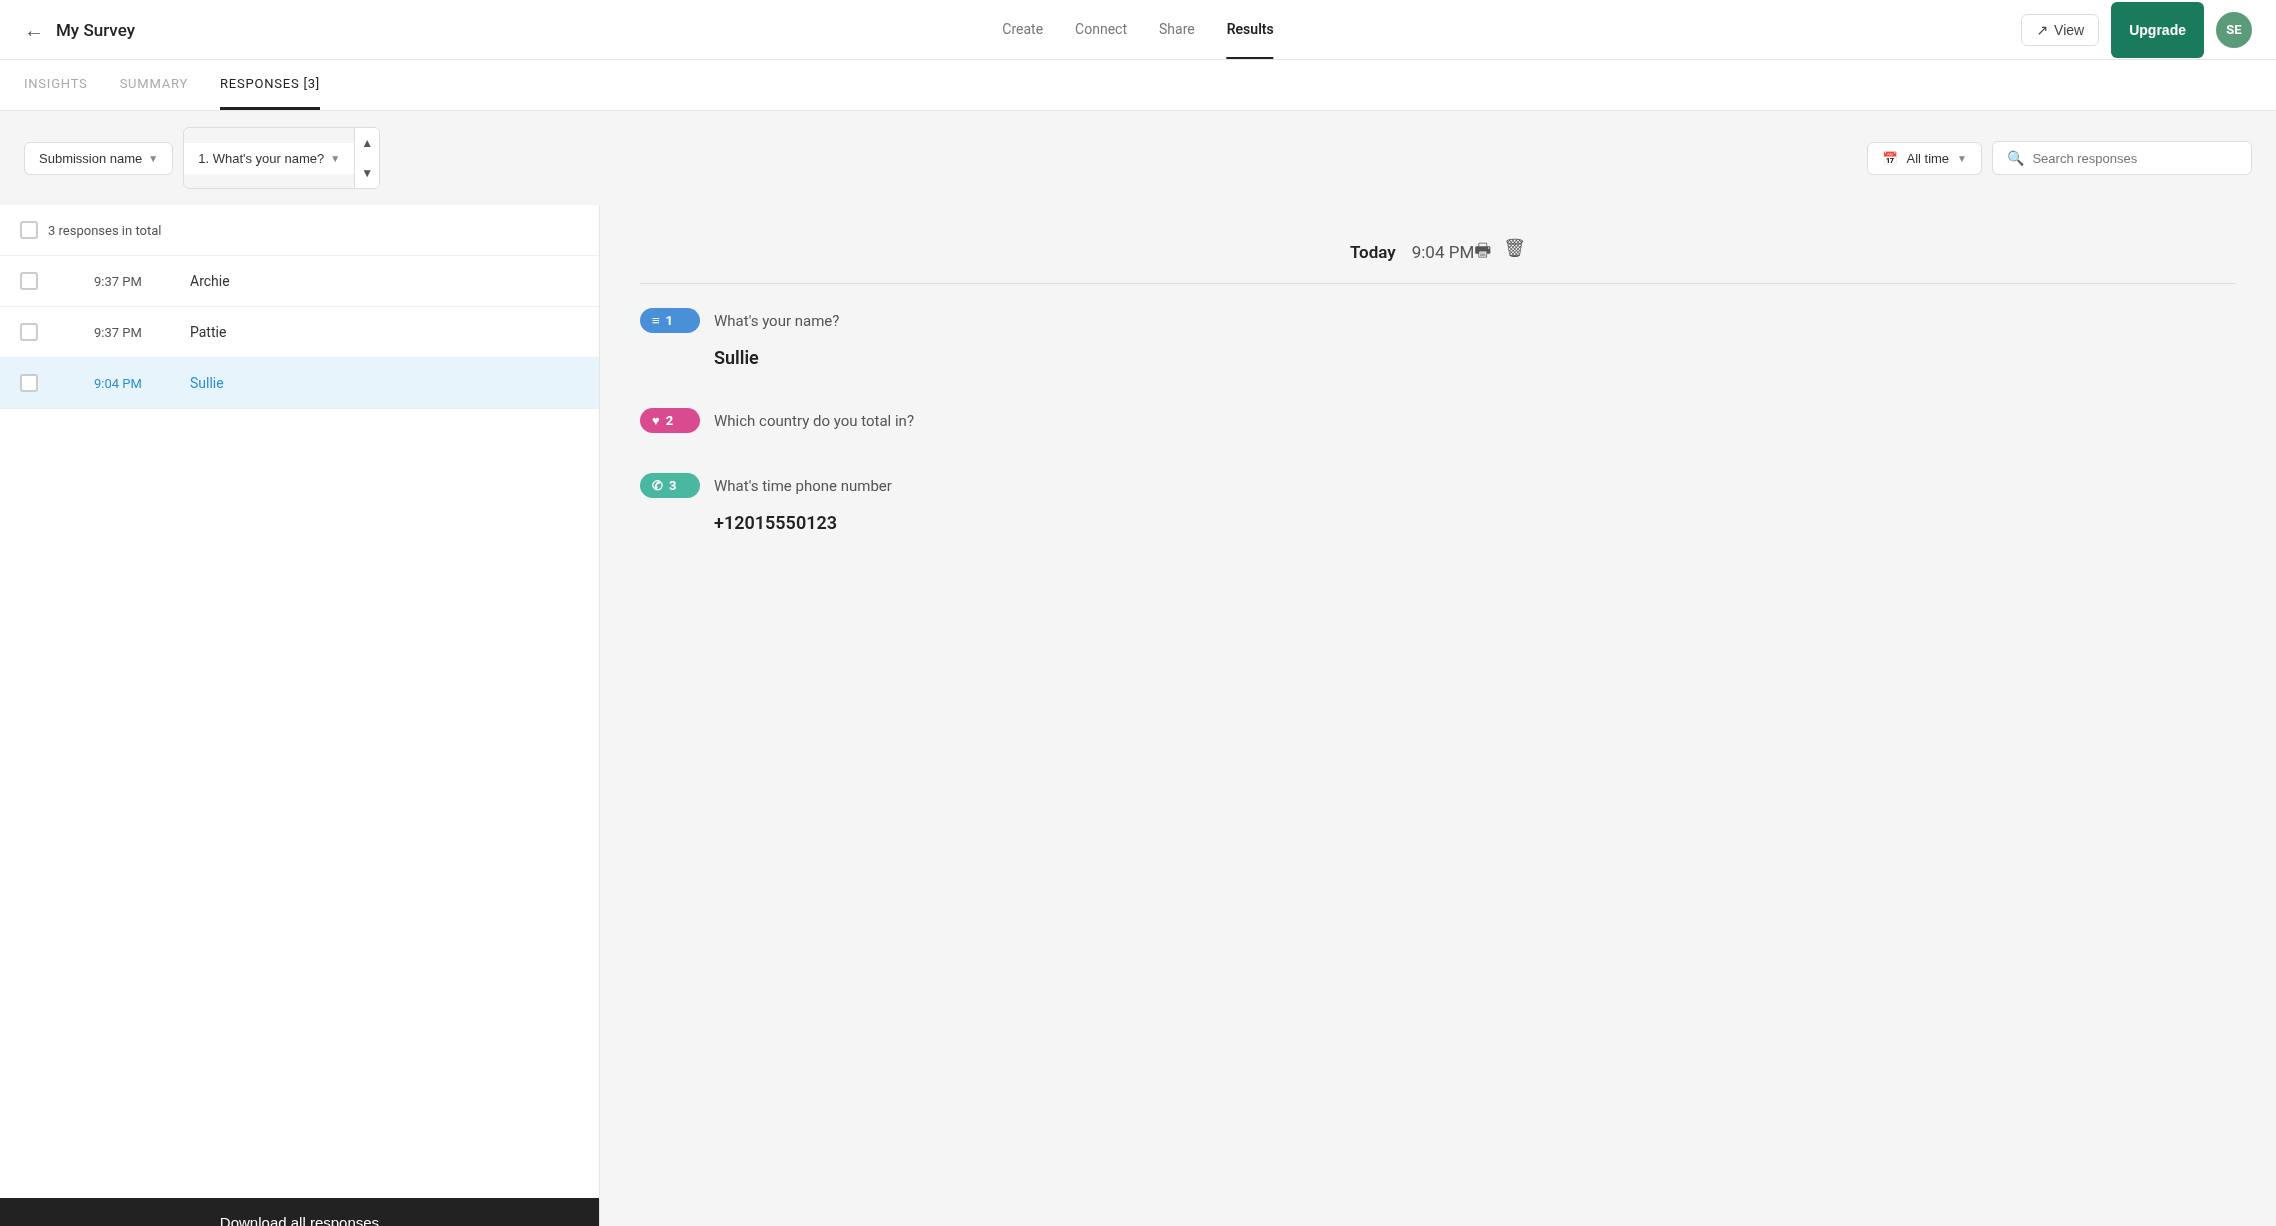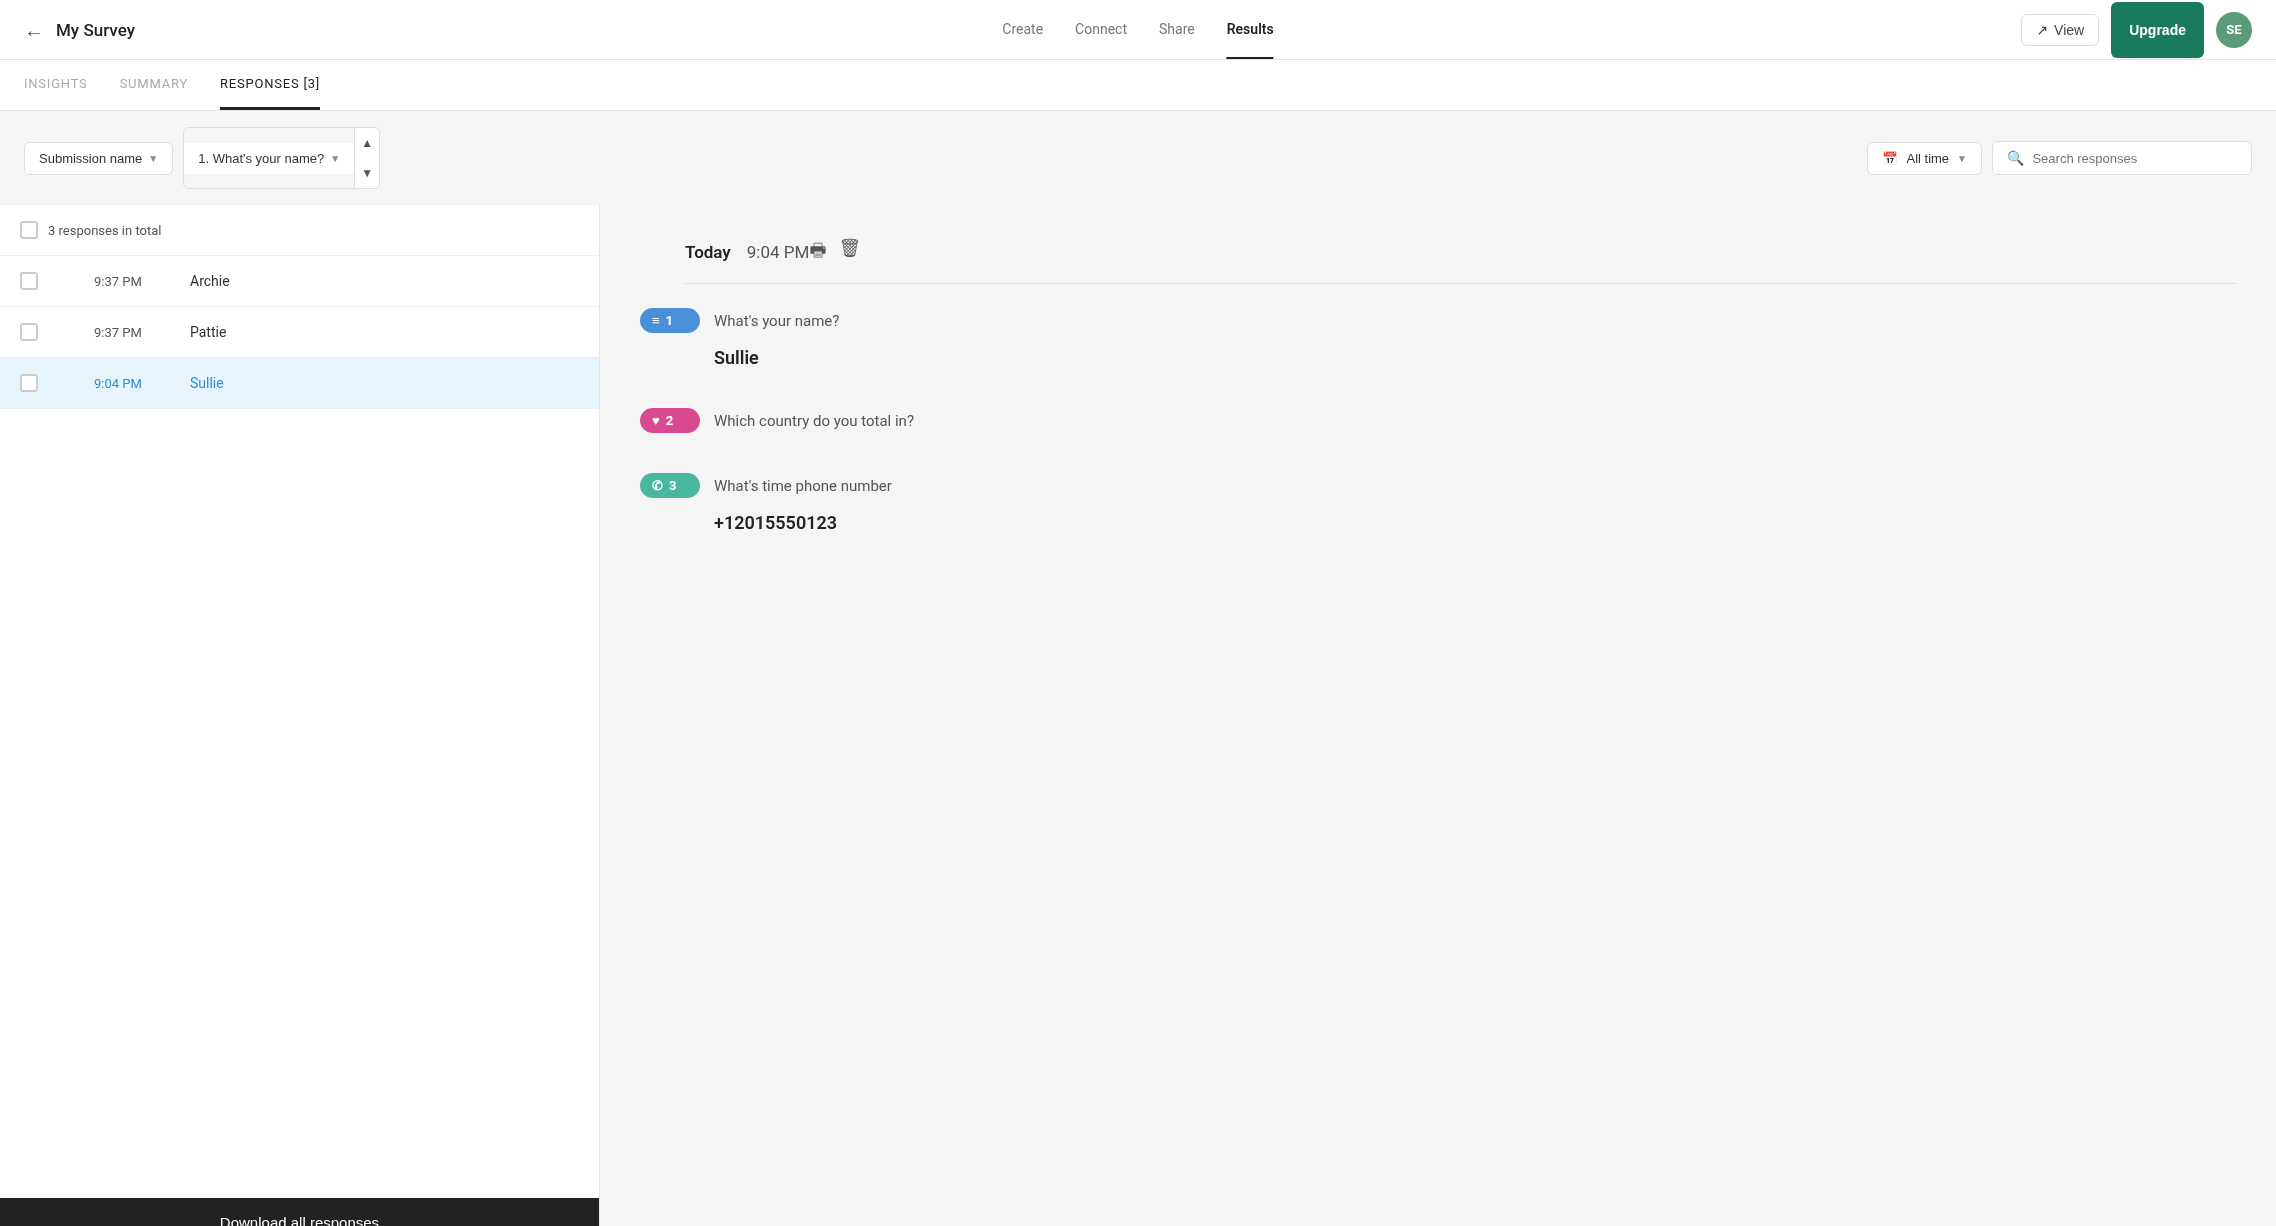--- a/index.html
+++ b/index.html
@@ -100,22 +100,22 @@
     }
     .download-btn {
       background: #222; color: #fff; border: none; cursor: pointer;
       padding: 16px; font-size: 15px; font-weight: 500; text-align: center;
       margin: 0;
     }
 
     
     .right-panel { flex: 1; background: #f5f5f5; overflow-y: auto; padding: 32px 40px; }
     .response-top {
-      display: flex; align-items: center; justify-content: flex-start;
-      margin-bottom: 24px; padding-bottom: 16px; border-bottom: 1px solid #ddd; margin-left: 45px;
+      display: flex; align-items: center; justify-content: center;
+      margin-bottom: 24px; padding-bottom: 16px; border-bottom: 1px solid #ddd;
     }
     .response-top-left { display: flex; align-items: baseline; gap: 16px; }
     .response-date { font-size: 17px; font-weight: 600; color: #222; }
     .response-time { font-size: 17px; color: #555; }
     .response-actions { display: flex; gap: 12px; }
     .action-icon { font-size: 18px; cursor: pointer; color: #555; }
 
     
     .question-item { margin-bottom: 40px; }
     .question-header { display: flex; align-items: center; gap: 14px; margin-bottom: 14px; }

